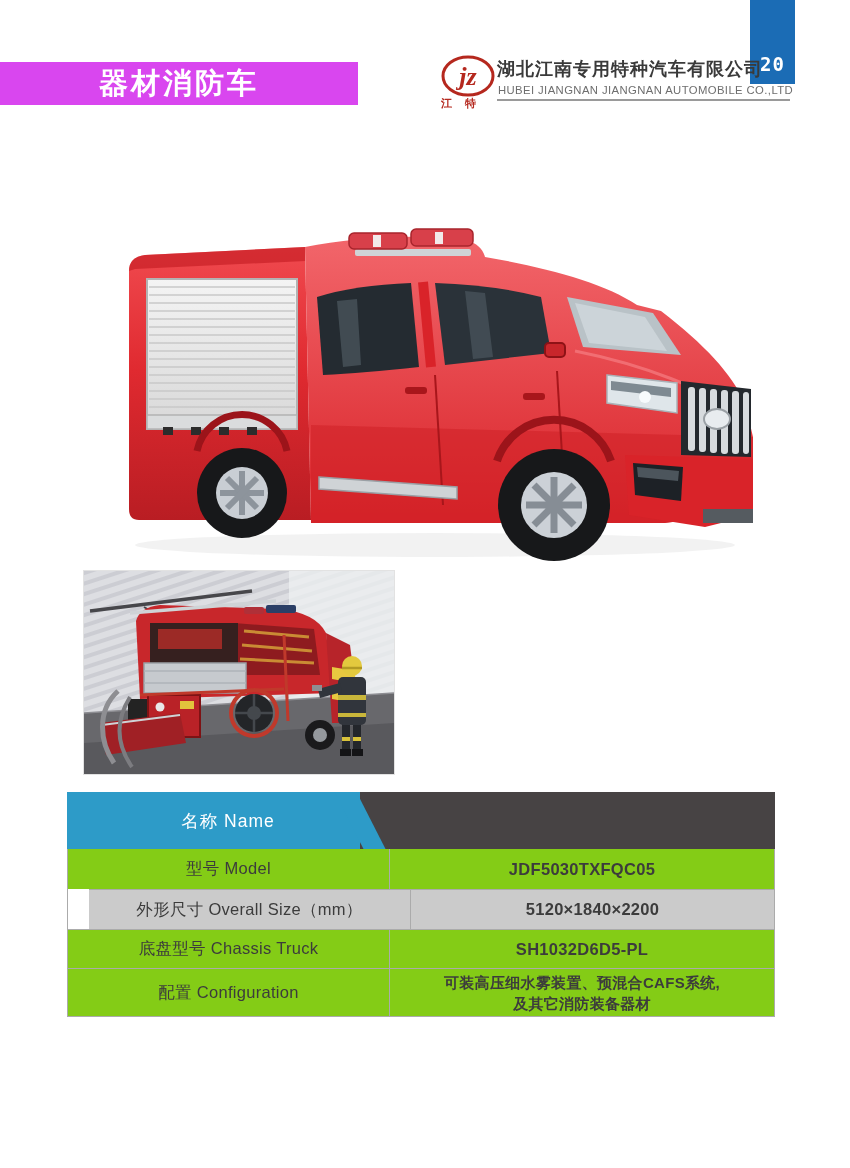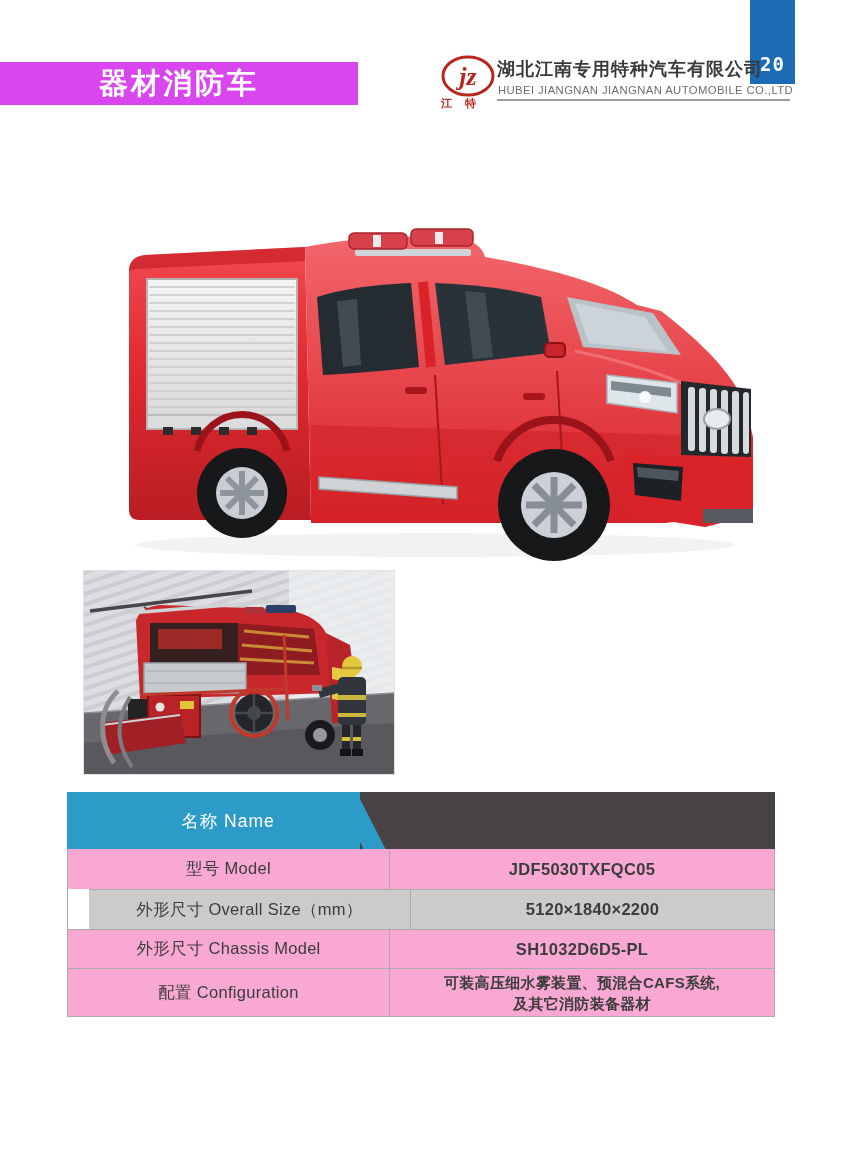--- a/index.html
+++ b/index.html
@@ -51,21 +51,21 @@
     position:absolute;left:0;top:0;bottom:0;width:322px;
     display:flex;align-items:center;justify-content:center;
     color:#fff;font-size:17.5px;letter-spacing:1px;z-index:2;
   }
   .spec-head-value{
     position:absolute;left:330px;right:0;top:0;bottom:0;
     display:flex;align-items:center;justify-content:center;
     color:#fff;font-size:17.5px;letter-spacing:0.5px;
   }
   .spec-rows{border:1px solid #ababab;border-top:none;}
-  .spec-row{display:flex;border-top:1px solid #ababab;background:#f9a8d4;}
+  .spec-row{display:flex;border-top:1px solid #ababab;background:#84cc16;}
   .spec-row:first-child{border-top:none;}
   .spec-row.alt{background:#cbcbcb;}
   .spec-cell-l{
     flex:0 0 321px;border-right:1px solid #ababab;
     display:flex;align-items:center;justify-content:center;
     font-size:16.5px;letter-spacing:0.3px;
   }
   .spec-cell-r{
     flex:1;display:flex;flex-direction:column;align-items:center;justify-content:center;
     font-size:16.5px;letter-spacing:0.3px;text-align:center;font-weight:bold;
@@ -327,21 +327,21 @@
     <div class="spec-rows">
       <div class="spec-row h40">
         <div class="spec-cell-l">型号 Model</div>
         <div class="spec-cell-r">JDF5030TXFQC05</div>
       </div>
       <div class="spec-row alt h39">
         <div class="spec-cell-l">外形尺寸 Overall Size（mm）</div>
         <div class="spec-cell-r">5120×1840×2200</div>
       </div>
       <div class="spec-row h38">
-        <div class="spec-cell-l">外形尺寸 Chassis Model</div>
+        <div class="spec-cell-l">底盘型号 Chassis Truck</div>
         <div class="spec-cell-r">SH1032D6D5-PL</div>
       </div>
       <div class="spec-row h47">
         <div class="spec-cell-l">配置 Configuration</div>
         <div class="spec-cell-r">
           <div class="cfg-line">可装高压细水雾装置、预混合CAFS系统,</div>
           <div class="cfg-line">及其它消防装备器材</div>
         </div>
       </div>
     </div>

